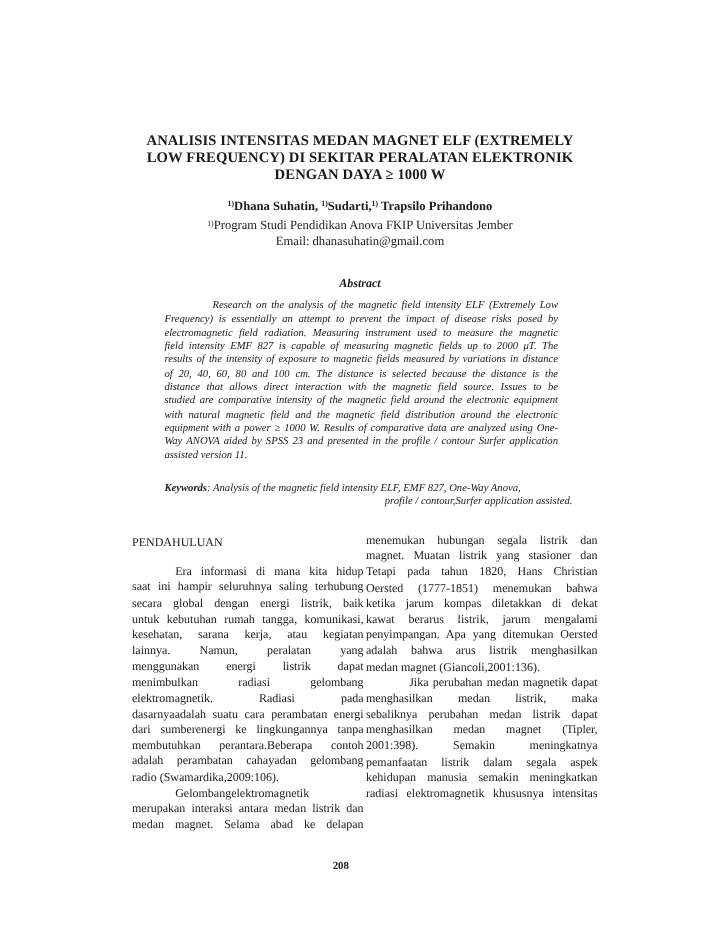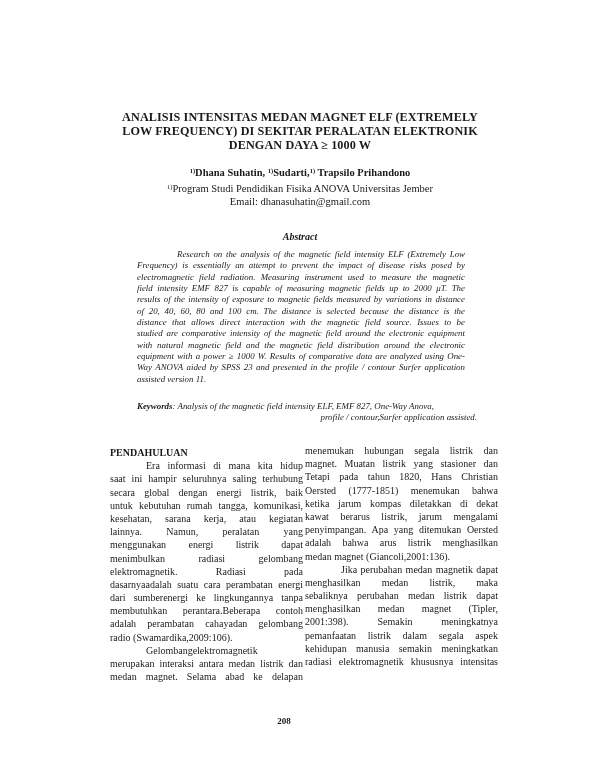--- a/index.html
+++ b/index.html
@@ -41,42 +41,42 @@
   .keywords .kw-line2 { padding-left: 45px; text-align: right; }
   .col {
     position: absolute; top: 446px; width: 193px;
     font-size: 10px; line-height: 13.2px;
   }
   .col-left { left: 110px; }
   .col-right { left: 305px; top: 444px; }
   .col .line { white-space: nowrap; text-align: justify; text-align-last: justify; height: 13.2px; }
   .col .line.last { text-align-last: left; }
   .col .line.indent { padding-left: 36px; }
-  .section-heading { font-weight: bold; font-size: 10px; white-space: nowrap; }
+  .section-heading { font-weight: normal; font-size: 10px; margin-bottom: 11px; white-space: nowrap; }
   .page-number {
     position: absolute; left: 264px; top: 716px; width: 40px; text-align: center;
     font-weight: bold; font-size: 9px;
   }
 </style>
 </head>
 <body>
 
 <div class="page">
 
   <div class="title">
     <div>ANALISIS INTENSITAS MEDAN MAGNET ELF (EXTREMELY</div>
     <div>LOW FREQUENCY) DI SEKITAR PERALATAN ELEKTRONIK</div>
     <div>DENGAN DAYA ≥ 1000 W</div>
   </div>
 
   <div class="authors">
     <div class="names">
       <sup>1)</sup><span>Dhana Suhatin, </span><sup>1)</sup><span>Sudarti,</span><sup>1)</sup><span> Trapsilo Prihandono</span>
     </div>
-    <div><sup>1)</sup><span>Program Studi Pendidikan Fisika ANOVA Universitas Jember</span></div>
+    <div><sup>1)</sup><span>Program Studi Pendidikan Anova FKIP Universitas Jember</span></div>
     <div>Email: dhanasuhatin@gmail.com</div>
   </div>
 
   <div class="abstract-heading">Abstract</div>
 
   <div class="abstract-body" id="abstract-body">
       <div class="first">Research on the analysis of the magnetic field intensity ELF (Extremely Low</div>
       <div>Frequency) is essentially an attempt to prevent the impact of disease risks posed by</div>
       <div>electromagnetic field radiation. Measuring instrument used to measure the magnetic</div>
       <div>field intensity EMF 827 is capable of measuring magnetic fields up to 2000 μT. The</div>

